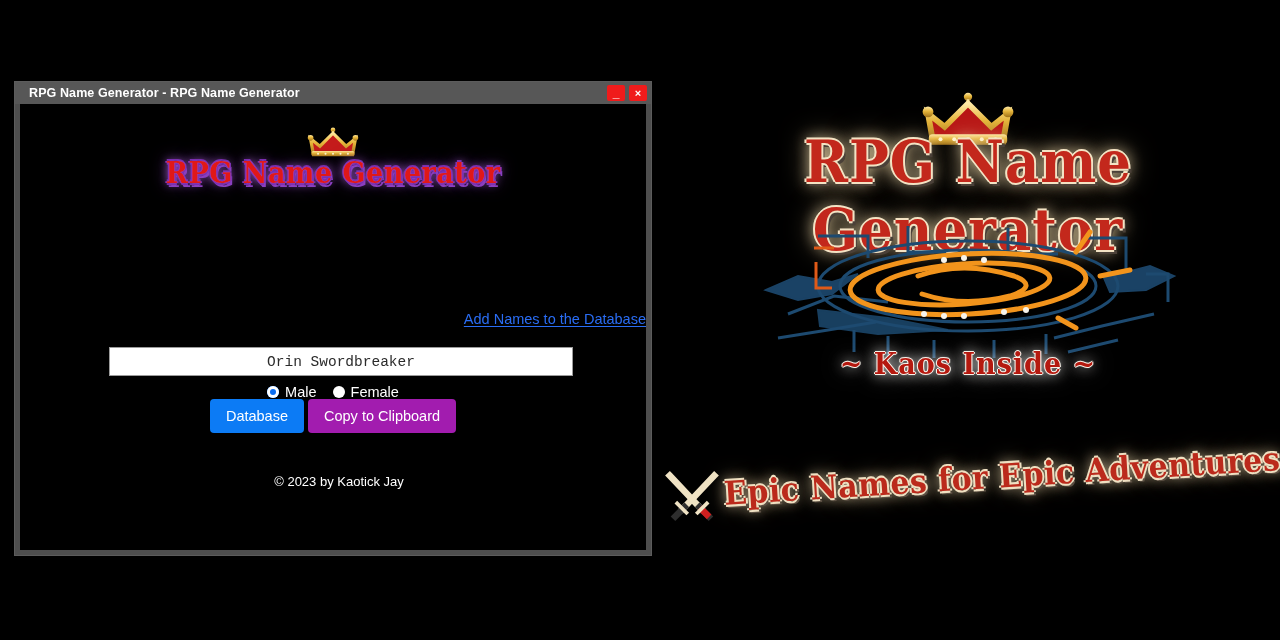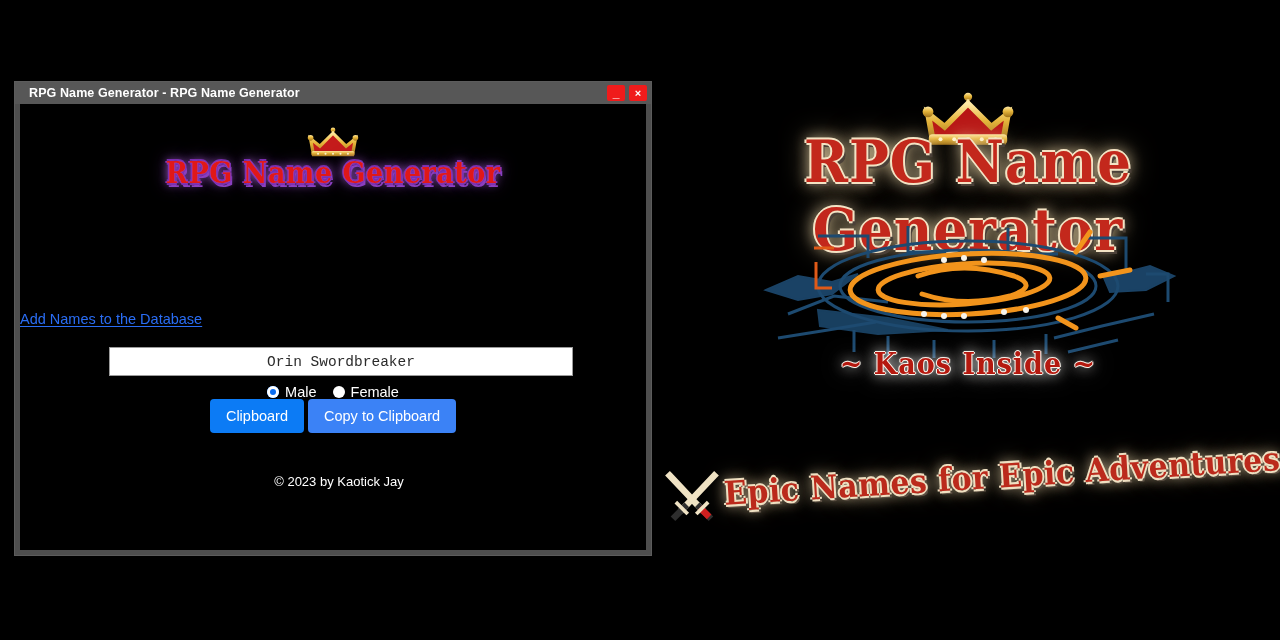--- a/index.html
+++ b/index.html
@@ -78,21 +78,21 @@
       0 -1.6px 0 #7a2fb0,
       0 1.6px 0 #7a2fb0,
       2px 3px 0 #8a3fbf,
       0 0 9px rgba(190,110,235,0.95),
       0 0 16px rgba(150,70,210,0.7);
   }
 
   
   #db-link {
     position: absolute; left: 0; right: 0; top: 207px;
-    text-align: left;
+    text-align: right;
     color: #2a6df4;
     font-size: 14.5px;
     text-decoration: underline;
     text-underline-offset: 2px;
     cursor: pointer;
   }
 
   
   #gender-label {
     position: absolute; left: 0; right: 0; top: 256px;
@@ -140,21 +140,21 @@
     height: 34px;
     border: none;
     border-radius: 4px;
     color: #ffffff;
     font-size: 14.5px;
     font-family: "Liberation Sans", sans-serif;
     padding: 0 16px;
     cursor: pointer;
   }
   #generate-btn { background: #0c7bf5; }
-  #copy-btn { background: #3b82f6; }
+  #copy-btn { background: #a21caf; }
 
   
   #footer {
     position: absolute; left: 12px; right: 0; top: 370px;
     text-align: center;
     color: #ffffff;
     font-size: 13px;
   }
 
   
@@ -276,21 +276,21 @@
         </div>
         <div class="radio-opt">
           <span class="radio-dot"></span>
           <span class="radio-label">Female</span>
         </div>
       </div>
 
       <input id="name-field" type="text" value="Orin Swordbreaker" style="">
 
       <div id="button-row">
-        <button class="btn" id="generate-btn">Clipboard</button>
+        <button class="btn" id="generate-btn">Database</button>
         <button class="btn" id="copy-btn">Copy to Clipboard</button>
       </div>
 
       <div id="footer">© 2023 by Kaotick Jay</div>
 
     </div>
   </div>
 
   <div id="banner">
 

